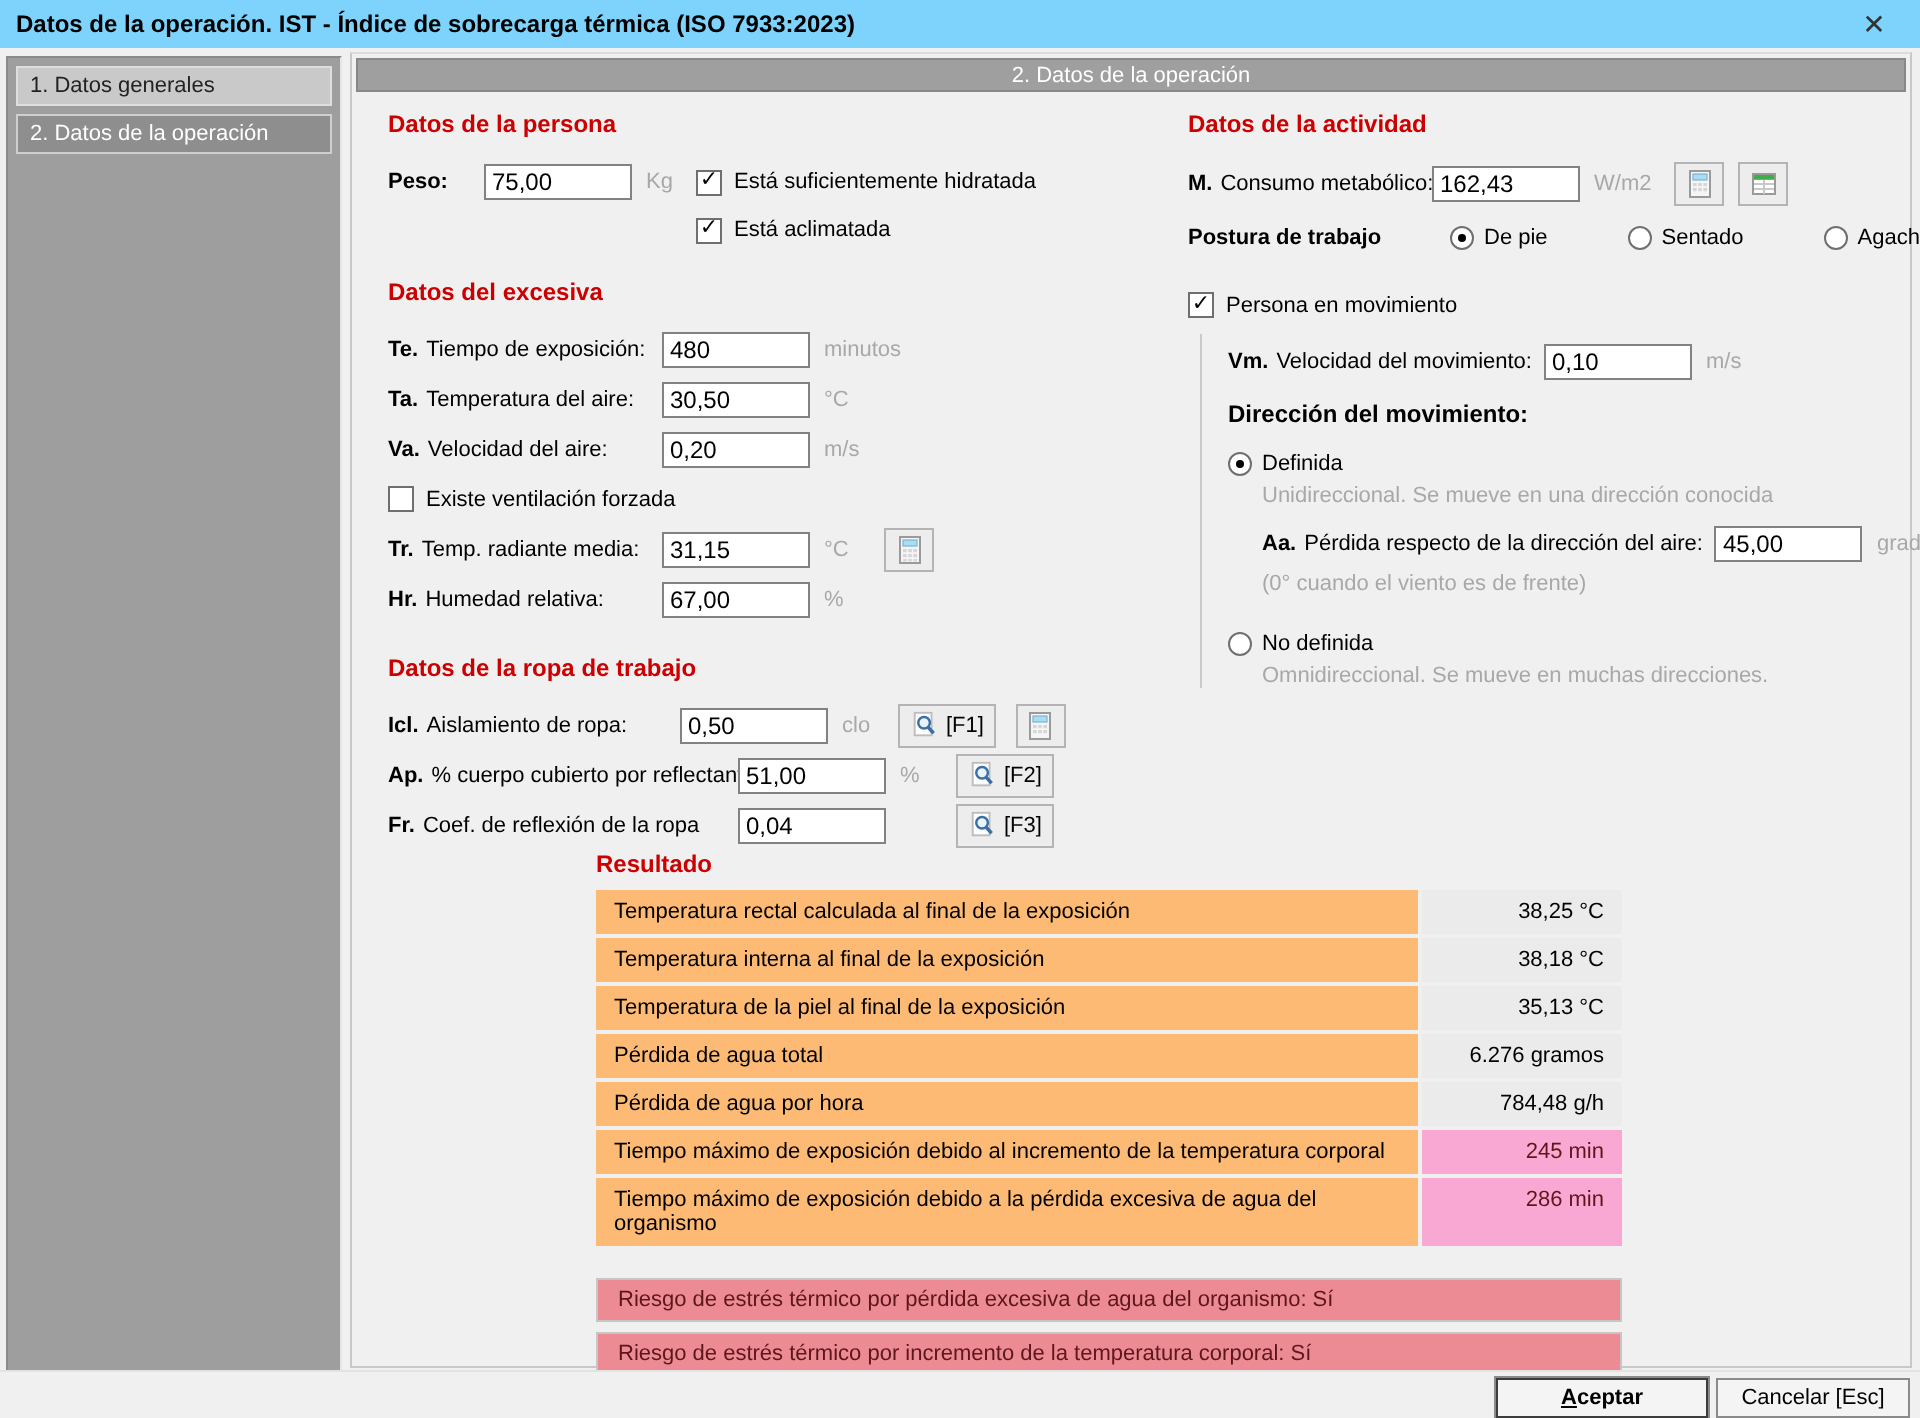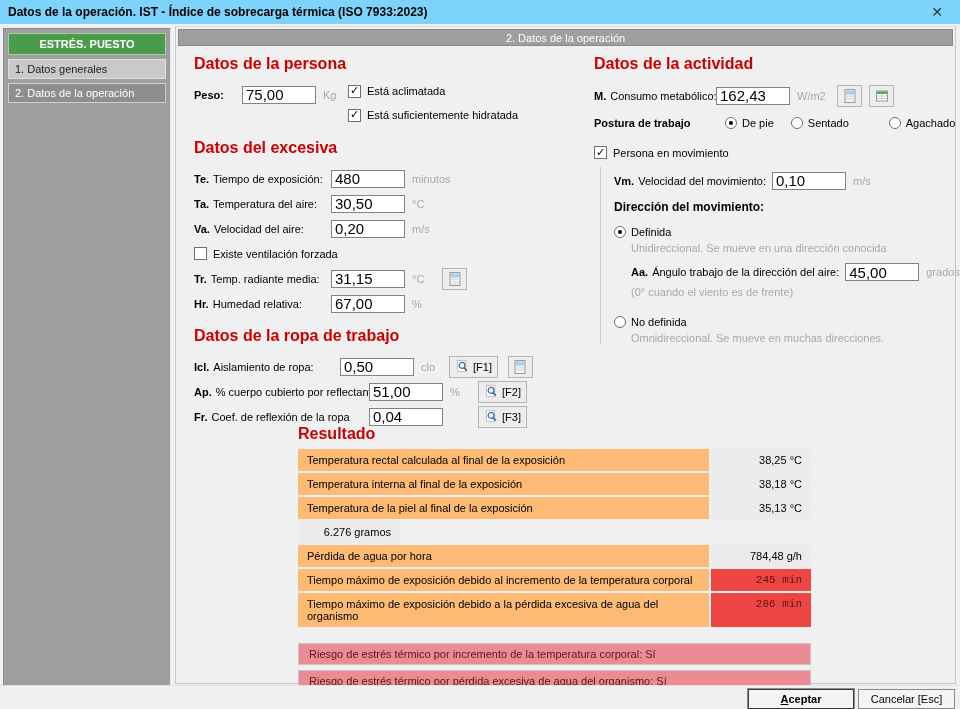--- a/index.html
+++ b/index.html
@@ -26,27 +26,27 @@
   .side-item.normal { background:#c9c9c9; border:1px solid #dedede; color:#222; }
   .side-item.selected { background:#8e8e8e; border:1px solid #cfcfcf; color:#fff; }
 
   
   .panel { position:absolute; left:175px; top:26px; width:781px; height:658px;
     background:#f0f0f0; border:1px solid #c8c8c8; border-top-color:#dcdcdc; }
   .panel-hdr { margin:2px; height:17px; background:#9f9f9f; border:1px solid #888;
     color:#fff; font-size:11px; display:flex; align-items:center; justify-content:center; }
 
   .sec { position:absolute; }
-  .sec-title { color:#cc0000; font-weight:bold; font-size:16px; margin-bottom:9px; }
+  .sec-title { color:#cc0000; font-weight:bold; font-size:12px; margin-bottom:9px; }
   .row { display:flex; align-items:center; height:25px; white-space:nowrap; }
   .pfx { font-weight:bold; margin-right:4px; }
   .lbl { }
   .lblw { display:inline-block; }
   .tinput { height:18px; border:1px solid #828282; background:#fff; padding:0 3px;
-    font-family:"Liberation Sans","DejaVu Sans",sans-serif; font-size:15px; width:74px; }
+    font-family:"Liberation Sans","DejaVu Sans",sans-serif; font-size:12px; width:74px; }
   .unit { color:#a8a8a8; margin-left:7px; }
 
   
   .cb { width:13px; height:13px; border:1px solid #6f6f6f; background:#fff; display:inline-flex;
     align-items:center; justify-content:center; margin-right:6px; flex:0 0 auto; }
   .cb.checked::before { content:"✓"; font-size:11px; font-weight:bold; line-height:1; margin-top:-1px; }
   .rb { width:12px; height:12px; border:1px solid #6f6f6f; border-radius:50%; background:#fff;
     position:relative; margin-right:5px; flex:0 0 auto; }
   .rb.selected::after { content:""; position:absolute; left:3px; top:3px; width:4px; height:4px;
     background:#000; border-radius:50%; }
@@ -59,21 +59,21 @@
 
   .gray-note { color:#a8a8a8; }
 
   
   .mov-group { margin-left:6px; border-left:1px solid #c9c9c9; padding-left:13px; margin-top:2px; }
 
   
   .res-row { display:flex; margin-bottom:2px; }
   .res-label { width:411px; background:#fdba74; padding:5px 9px; }
   .res-value { width:100px; background:#ebebeb; text-align:right; padding:5px 9px; margin-left:2px; }
-  .res-value.alert { background:#ef4444; color:#5d161a;font-family:Liberation Mono, monospace; }
+  .res-value.alert { background:#f9a8d4; color:#5d161a; }
   .banner { width:513px; background:#ec8b94; border:1px solid #c6c6c6; color:#5d161a;
     padding:4px 10px; margin-bottom:5px; }
 
   
   .footer { position:absolute; left:0; top:685px; width:960px; height:24px; background:#f0f0f0;
     border-top:1px solid #e2e2e2; }
   .btn { position:absolute; top:3px; height:20px; background:#f4f4f4; border:1px solid #8a8a8a;
     font-family:"Liberation Sans","DejaVu Sans",sans-serif; font-size:11px;
     display:flex; align-items:center; justify-content:center; }
   .btn-accept { right:106px; width:106px; font-weight:bold; border:1px solid #3c3c3c; box-shadow:0 0 0 1px #8a8a8a; }
@@ -84,21 +84,20 @@
 <body>
 
 <div id="app">
 
   <div class="titlebar">
     <span class="ttl">Datos de la operación. IST - Índice de sobrecarga térmica (ISO 7933:2023)</span>
   </div>
   <div class="close-btn">✕</div>
 
   <div class="sidebar">
-    <div class="side-hdr">ESTRÉS. PUESTO</div>
     <div class="side-item normal">
       <span>1. Datos generales</span>
     </div>
     <div class="side-item selected">
       <span>2. Datos de la operación</span>
     </div>
   </div>
 
   <div class="panel">
     <div class="panel-hdr">2. Datos de la operación</div>
@@ -106,25 +105,25 @@
     <div class="sec" style="left:18px; top:28px;">
       <div class="sec-title">Datos de la persona</div>
       <div class="row">
         <span class="pfx lblw" style="width:44px">Peso:</span>
         <input class="tinput" value="75,00" style="">
         <span class="unit">Kg</span>
       </div>
       <div style="position:absolute; left:154px; top:24px;">
         <div class="row" style="height:24px">
           <span class="cb checked"></span>
-          <span>Está aclimatada</span>
+          <span>Está suficientemente hidratada</span>
         </div>
         <div class="row" style="height:24px">
           <span class="cb checked"></span>
-          <span>Está suficientemente hidratada</span>
+          <span>Está aclimatada</span>
         </div>
       </div>
     </div>
 
     <div class="sec" style="left:18px; top:112px;">
       <div class="sec-title">Datos del excesiva</div>
       <div class="row">
         <span class="lblw" style="width:137px"><span class="pfx">Te.</span><span class="lbl">Tiempo de exposición:</span></span>
         <input class="tinput" value="480" style="">
         <span class="unit">minutos</span>
@@ -252,21 +251,21 @@
             <line x1="8" y1="6" x2="8" y2="13" stroke="#c9c9c9"></line>
           </svg>
         </span>
       </div>
       <div class="row" style="height:27px">
         <span class="pfx lblw" style="width:127px">Postura de trabajo</span>
         <span class="row" style="height:auto">
           <span class="rb selected"></span>
           <span>De pie</span>
         </span>
-        <span class="row" style="height:auto; margin-left:17px">
+        <span class="row" style="height:auto; margin-left:40px">
           <span class="rb"></span>
           <span>Sentado</span>
         </span>
         <span class="row" style="height:auto; margin-left:40px">
           <span class="rb"></span>
           <span>Agachado</span>
         </span>
       </div>
     </div>
 
@@ -283,21 +282,21 @@
           <span class="unit">m/s</span>
         </div>
         <div class="pfx" style="margin:6px 0 8px 0; font-size:12px">Dirección del movimiento:</div>
         <div class="row" style="height:20px">
           <span class="rb selected"></span>
           <span>Definida</span>
         </div>
         <div class="gray-note" style="margin:0 0 6px 17px">Unidireccional. Se mueve en una dirección conocida</div>
         <div class="row" style="margin-left:17px; height:24px">
           <span class="pfx">Aa.</span>
-          <span class="lbl" style="margin-right:6px">Ángulo trabajo de la dirección del aire:</span>
+          <span class="lbl" style="margin-right:6px">Pérdida respecto de la dirección del aire:</span>
           <input class="tinput" value="45,00" style="">
           <span class="unit">grados</span>
         </div>
         <div class="gray-note" style="margin:2px 0 14px 17px">(0° cuando el viento es de frente)</div>
         <div class="row" style="height:20px">
           <span class="rb"></span>
           <span>No definida</span>
         </div>
         <div class="gray-note" style="margin-left:17px">Omnidireccional. Se mueve en muchas direcciones.</div>
       </div>
@@ -312,38 +311,39 @@
       </div>
       <div class="res-row">
         <div class="res-label">Temperatura interna al final de la exposición</div>
         <div class="res-value">38,18 °C</div>
       </div>
       <div class="res-row">
         <div class="res-label">Temperatura de la piel al final de la exposición</div>
         <div class="res-value">35,13 °C</div>
       </div>
       <div class="res-row">
+        <div class="res-label">Pérdida de agua total</div>
         <div class="res-value">6.276 gramos</div>
       </div>
       <div class="res-row">
         <div class="res-label">Pérdida de agua por hora</div>
         <div class="res-value">784,48 g/h</div>
       </div>
       <div class="res-row">
         <div class="res-label">Tiempo máximo de exposición debido al incremento de la temperatura corporal</div>
         <div class="res-value alert">245 min</div>
       </div>
       <div class="res-row">
         <div class="res-label">Tiempo máximo de exposición debido a la pérdida excesiva de agua del organismo</div>
         <div class="res-value alert">286 min</div>
       </div>
 
       <div style="height:14px"></div>
+      <div class="banner">Riesgo de estrés térmico por pérdida excesiva de agua del organismo: Sí</div>
       <div class="banner">Riesgo de estrés térmico por incremento de la temperatura corporal: Sí</div>
-      <div class="banner">Riesgo de estrés térmico por pérdida excesiva de agua del organismo: Sí</div>
     </div>
   </div>
 
   <div class="footer">
     <button class="btn btn-accept">
         <span class="accel">A</span>
         <span>ceptar</span>
       </button>
     <button class="btn btn-cancel">Cancelar [Esc]</button>
   </div>

